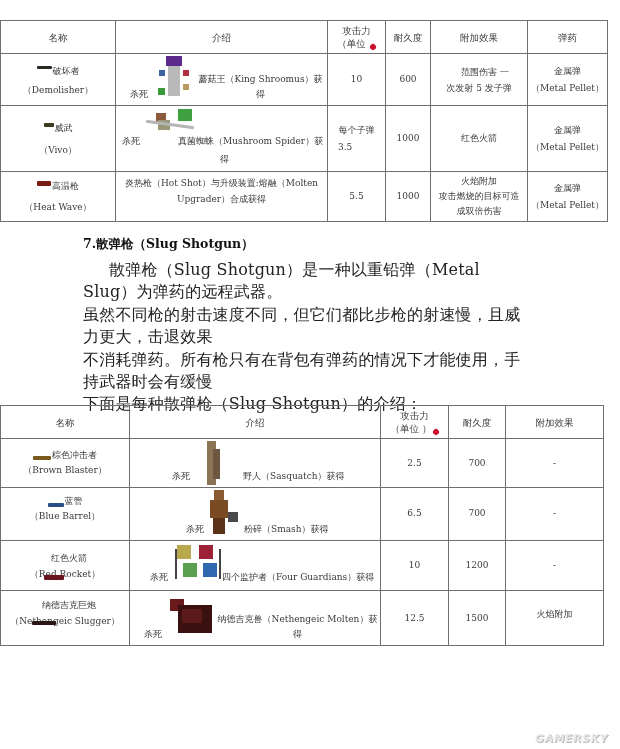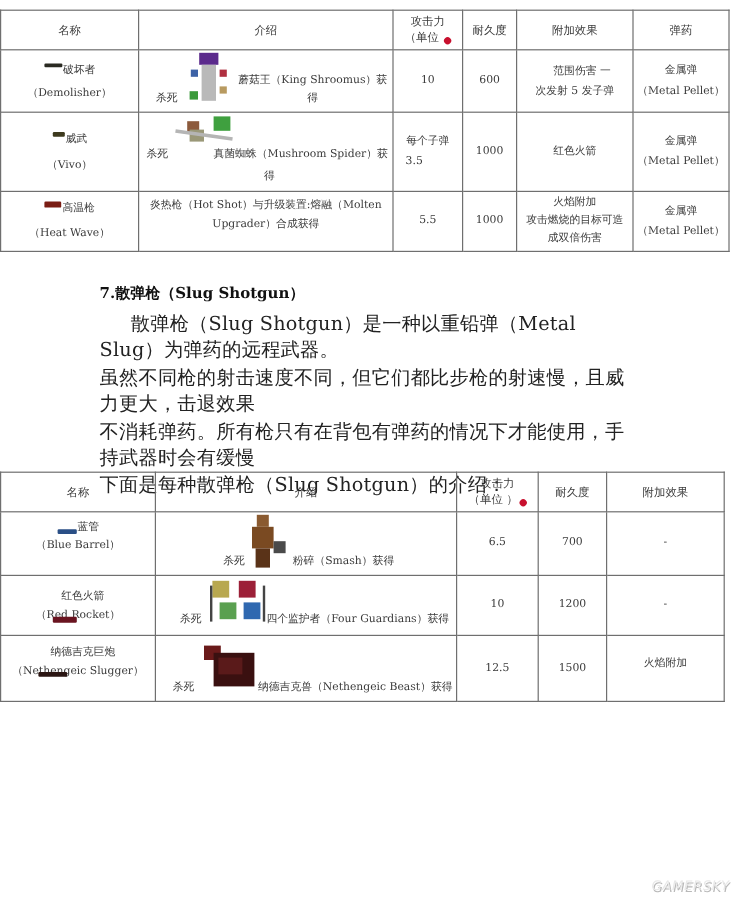--- a/index.html
+++ b/index.html
@@ -1,18 +1,18 @@
 <!DOCTYPE html>
 <html><head>
 <meta charset="utf-8">
 <style>
   html, body { margin:0; padding:0; background:#ffffff; }
   body { width:620px; height:749px; position:relative; overflow:hidden;
          font-family:"DejaVu Serif","Liberation Serif",serif; color:#333; }
-  .tbl { position:absolute; border-collapse:collapse; table-layout:fixed; }
+  .tbl { position:absolute; border-collapse:collapse; table-layout:fixed;margin-top:12px; }
   .tbl td, .tbl th { border:1px solid #6f6f6f; text-align:center; vertical-align:middle;
          font-size:9px; font-weight:normal; color:#3a3a3a; padding:0 3px; line-height:15px; }
   .tbl th { font-size:9.5px; }
   .dmg-head { position:relative; line-height:13px; }
   .heart { display:inline-block; width:6px; height:6px; background:#c8102e; border-radius:50% 50% 50% 50%;
            position:relative; top:3px; margin-left:1px; transform:rotate(45deg); }
   .name-cell { position:relative; }
   .gun { display:inline-block; height:4px; vertical-align:middle; margin-right:1px; border-radius:1px; }
   .intro-cell { position:relative; text-align:left; }
   .mob { position:absolute; }
@@ -20,21 +20,21 @@
   .mobname { position:absolute; bottom:3px; }
   #t1 { left:0; top:8px; width:608px; }
   #t2 { left:0; top:393px; width:603px; }
   .heading { position:absolute; left:83px; top:236px; font-size:12.5px; font-weight:bold; color:#111;
              font-family:"DejaVu Serif","Liberation Serif",serif; }
   .para { position:absolute; left:83px; top:259px; width:440px; font-size:16px; line-height:22.4px; color:#222;
           font-family:"DejaVu Serif","Liberation Serif",serif; letter-spacing:0.2px; }
   .para p { margin:0; }
   .indent { text-indent:26px; }
   .watermark { position:absolute; right:12px; bottom:4px; font-family:"DejaVu Sans","Liberation Sans",sans-serif;
-               font-style:italic; font-weight:normal; font-size:11px; color:#e8e8e8; letter-spacing:0.5px;
+               font-style:italic; font-weight:bold; font-size:11px; color:#e8e8e8; letter-spacing:0.5px;
                text-shadow:1px 1px 0 #b9b9b9; }
 </style>
 </head>
 <body>
 
 <table class="tbl" id="t1">
   <colgroup>
     <col style="width:115px">
       <col style="width:212px">
       <col style="width:58px">
@@ -169,20 +169,37 @@
       <div class="dmg-head">
         <span>攻击力</span><br>
         <span>（单位</span>
         <span>）</span><span class="heart"></span>
       </div>
     </th>
     <th>耐久度</th>
     <th>附加效果</th>
   </tr>
 
+  <tr style="height:49px">
+    <td class="name-cell" style="line-height:15px">
+      <div><span class="gun" style="width:18px;background:#7a5a1c;height:4px;position:relative;top:2px"></span><span>棕色冲击者</span></div>
+      <div>（Brown Blaster）</div>
+    </td>
+    <td class="intro-cell">
+      <div class="mob" style="left:75px;top:2px;width:16px;height:44px">
+        <div style="position:absolute;left:2px;top:0;width:9px;height:44px;background:#8b7355"></div>
+        <div style="position:absolute;left:8px;top:8px;width:7px;height:30px;background:#6d5640"></div>
+      </div>
+      <span class="kill" style="left:42px">杀死</span>
+      <span class="mobname" style="left:113px">野人（Sasquatch）获得</span>
+    </td>
+    <td>2.5</td>
+    <td>700</td>
+    <td>-</td>
+  </tr>
 
   <tr style="height:53px">
     <td class="name-cell" style="line-height:15px;vertical-align:top;padding-top:6px">
       <div><span class="gun" style="width:16px;background:#2a4f86;height:4px;position:relative;top:3px"></span><span>蓝管</span></div>
       <div>（Blue Barrel）</div>
     </td>
     <td class="intro-cell">
       <div class="mob" style="left:78px;top:2px;width:32px;height:44px">
         <div style="position:absolute;left:6px;top:0;width:10px;height:10px;background:#8a5a30"></div>
         <div style="position:absolute;left:2px;top:10px;width:18px;height:18px;background:#7a4a22"></div>
@@ -224,21 +241,21 @@
       <div style="padding-left:8px">纳德吉克巨炮</div>
       <div style="position:relative"><span>（Nethengeic Slugger）</span><span class="gun" style="position:absolute;left:28px;top:8px;width:24px;height:4px;background:#2a1512"></span></div>
     </td>
     <td class="intro-cell">
       <div class="mob" style="left:38px;top:6px;width:46px;height:40px">
         <div style="position:absolute;left:2px;top:2px;width:14px;height:12px;background:#6a1a1a"></div>
         <div style="position:absolute;left:10px;top:8px;width:34px;height:28px;background:#3a1010"></div>
         <div style="position:absolute;left:14px;top:12px;width:20px;height:14px;background:#5a1a1a"></div>
       </div>
       <span class="kill" style="left:14px">杀死</span>
-      <span class="mobname" style="left:85px">纳德吉克兽（Nethengeic Beast）获得</span>
+      <span class="mobname" style="left:85px">纳德吉克兽（Nethengeic Molten）获得</span>
     </td>
     <td>12.5</td>
     <td>1500</td>
     <td style="vertical-align:top;padding-top:16px">火焰附加</td>
   </tr>
 </tbody>
   </table>
 
 <div class="watermark">GAMERSKY</div>
 

